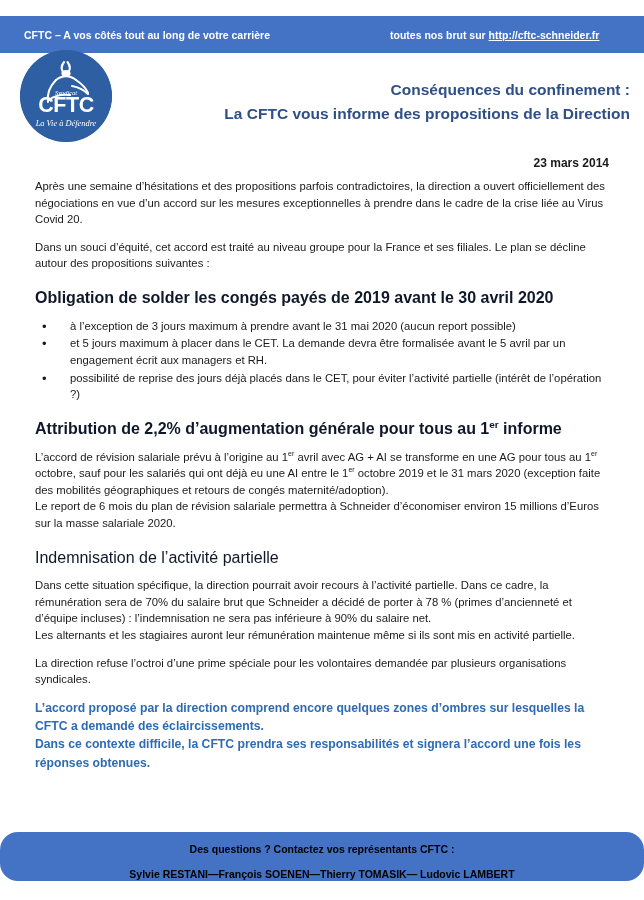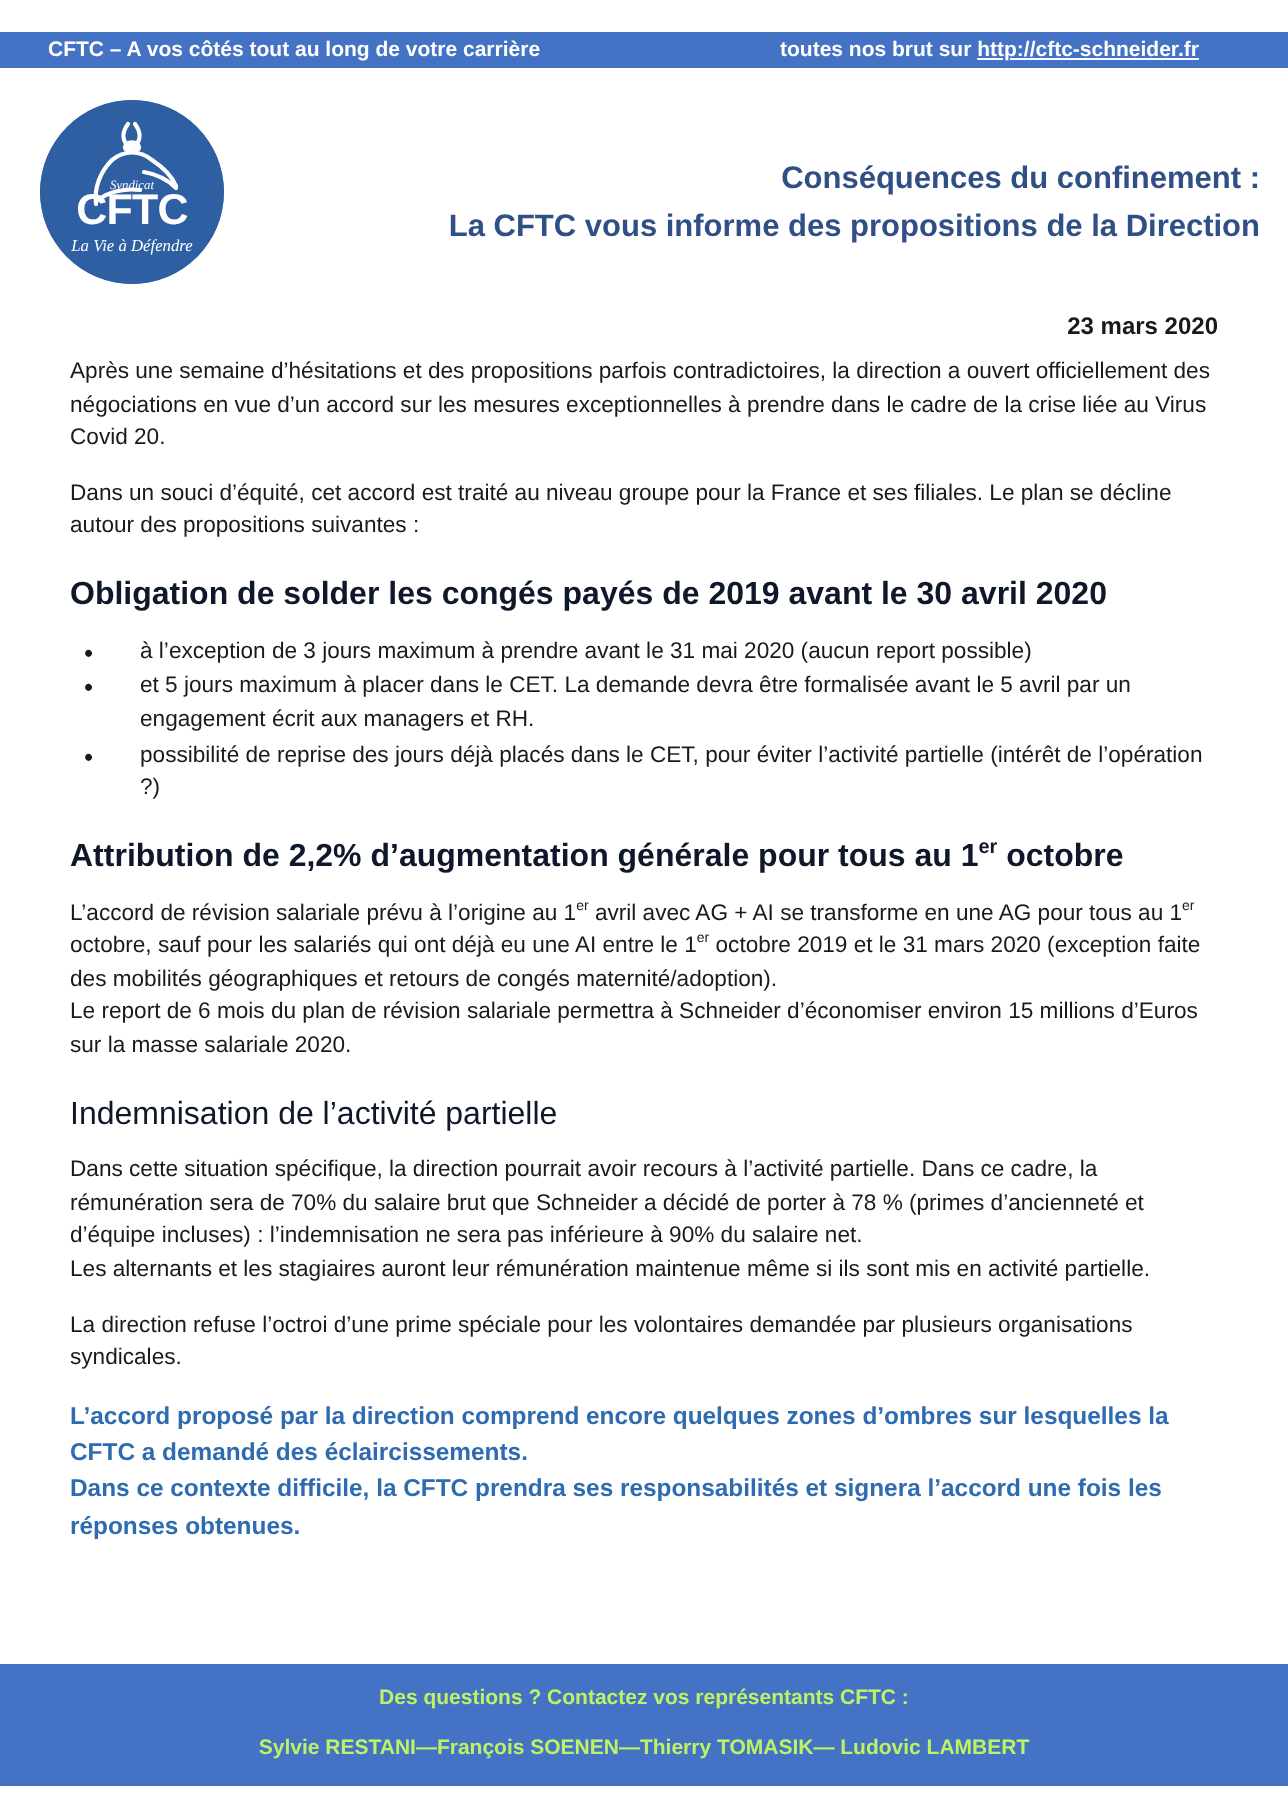--- a/index.html
+++ b/index.html
@@ -18,21 +18,21 @@
     background: #ffffff;
     overflow: hidden;
   }
 
   
   .top-band {
     position: absolute;
     top: 16px;
     left: 0;
     width: 644px;
-    height: 18px;
+    height: 37px;
     background: #4472C4;
     color: #ffffff;
     font-size: 10.5px;
     font-weight: bold;
     display: flex;
     align-items: center;
   }
   .top-band .tb-left {
     position: absolute;
     left: 24px;
@@ -143,24 +143,25 @@
     line-height: 1.5;
   }
   .closing.second { }
 
   
   .foot-band {
     position: absolute;
     left: 0;
     top: 832px;
     width: 644px;
-    height: 61px;
+    height: 49px;
     background: #4472C4;
-    color: #bef264;
+    color: #000000;
     text-align: center;
+    border-radius: 18px;
   }
   .foot-band .fl1 {
     position: absolute;
     top: 11px;
     left: 0;
     width: 644px;
     font-size: 10.5px;
     font-weight: bold;
   }
   .foot-band .fl2 {
@@ -202,35 +203,35 @@
       <text x="46" y="62" fill="#ffffff" font-family="'Liberation Sans', sans-serif" font-size="21.5" font-weight="bold" text-anchor="middle" letter-spacing="-0.4">CFTC</text>
       <text x="46" y="75.5" fill="#ffffff" font-family="'Liberation Serif', serif" font-size="8.4" font-style="italic" text-anchor="middle">La Vie à Défendre</text>
     </svg>
   </div>
 
   <div class="title-block">
     <div>Conséquences du confinement :</div>
     <div class="title-line2">La CFTC vous informe des propositions de la Direction</div>
   </div>
 
-  <div class="doc-date">23 mars 2020</div>
+  <div class="doc-date">23 mars 2014</div>
 
   <div class="body-wrap">
 
     <p class="para">Après une semaine d’hésitations et des propositions parfois contradictoires, la direction a ouvert officiellement des négociations en vue d’un accord sur les mesures exceptionnelles à prendre dans le cadre de la crise liée au Virus Covid 20.</p>
     <p class="para">Dans un souci d’équité, cet accord est traité au niveau groupe pour la France et ses filiales. Le plan se décline autour des propositions suivantes :</p>
 
     <h2 class="sec">Obligation de solder les congés payés de 2019 avant le 30 avril 2020</h2>
     <ul class="bullets">
       <li>à l’exception de 3 jours maximum à prendre avant le 31 mai 2020 (aucun report possible)</li>
       <li>et 5 jours maximum à placer dans le CET. La demande devra être formalisée avant le 5 avril par un engagement écrit aux managers et RH.</li>
       <li>possibilité de reprise des jours déjà placés dans le CET, pour éviter l’activité partielle (intérêt de l’opération ?)</li>
     </ul>
 
-    <h2 class="sec"><span>Attribution de 2,2% d’augmentation générale pour tous au 1</span><sup>er</sup><span> octobre</span></h2>
+    <h2 class="sec"><span>Attribution de 2,2% d’augmentation générale pour tous au 1</span><sup>er</sup><span> informe</span></h2>
     <p class="para tight"><span>L’accord de révision salariale prévu à l’origine au 1</span><sup>er</sup><span> avril avec AG + AI se transforme en une AG pour tous au 1</span><sup>er</sup><span> octobre, sauf pour les salariés qui ont déjà eu une AI entre le 1</span><sup>er</sup><span> octobre 2019 et le 31 mars 2020 (exception faite des mobilités géographiques et retours de congés maternité/adoption).</span></p>
     <p class="para">Le report de 6 mois du plan de révision salariale permettra à Schneider d’économiser environ 15 millions d’Euros sur la masse salariale 2020.</p>
 
     <h2 class="sec plain">Indemnisation de l’activité partielle</h2>
     <p class="para tight">Dans cette situation spécifique, la direction pourrait avoir recours à l’activité partielle. Dans ce cadre, la rémunération sera de 70% du salaire brut que Schneider a décidé de porter à 78 % (primes d’ancienneté et d’équipe incluses) : l’indemnisation ne sera pas inférieure à 90% du salaire net.</p>
     <p class="para">Les alternants et les stagiaires auront leur rémunération maintenue même si ils sont mis en activité partielle.</p>
     <p class="para">La direction refuse l’octroi d’une prime spéciale pour les volontaires demandée par plusieurs organisations syndicales.</p>
 
     <p class="closing">L’accord proposé par la direction comprend encore quelques zones d’ombres sur lesquelles la CFTC a demandé des éclaircissements.</p>
     <p class="closing second">Dans ce contexte difficile, la CFTC prendra ses responsabilités et signera l’accord une fois les réponses obtenues.</p>

